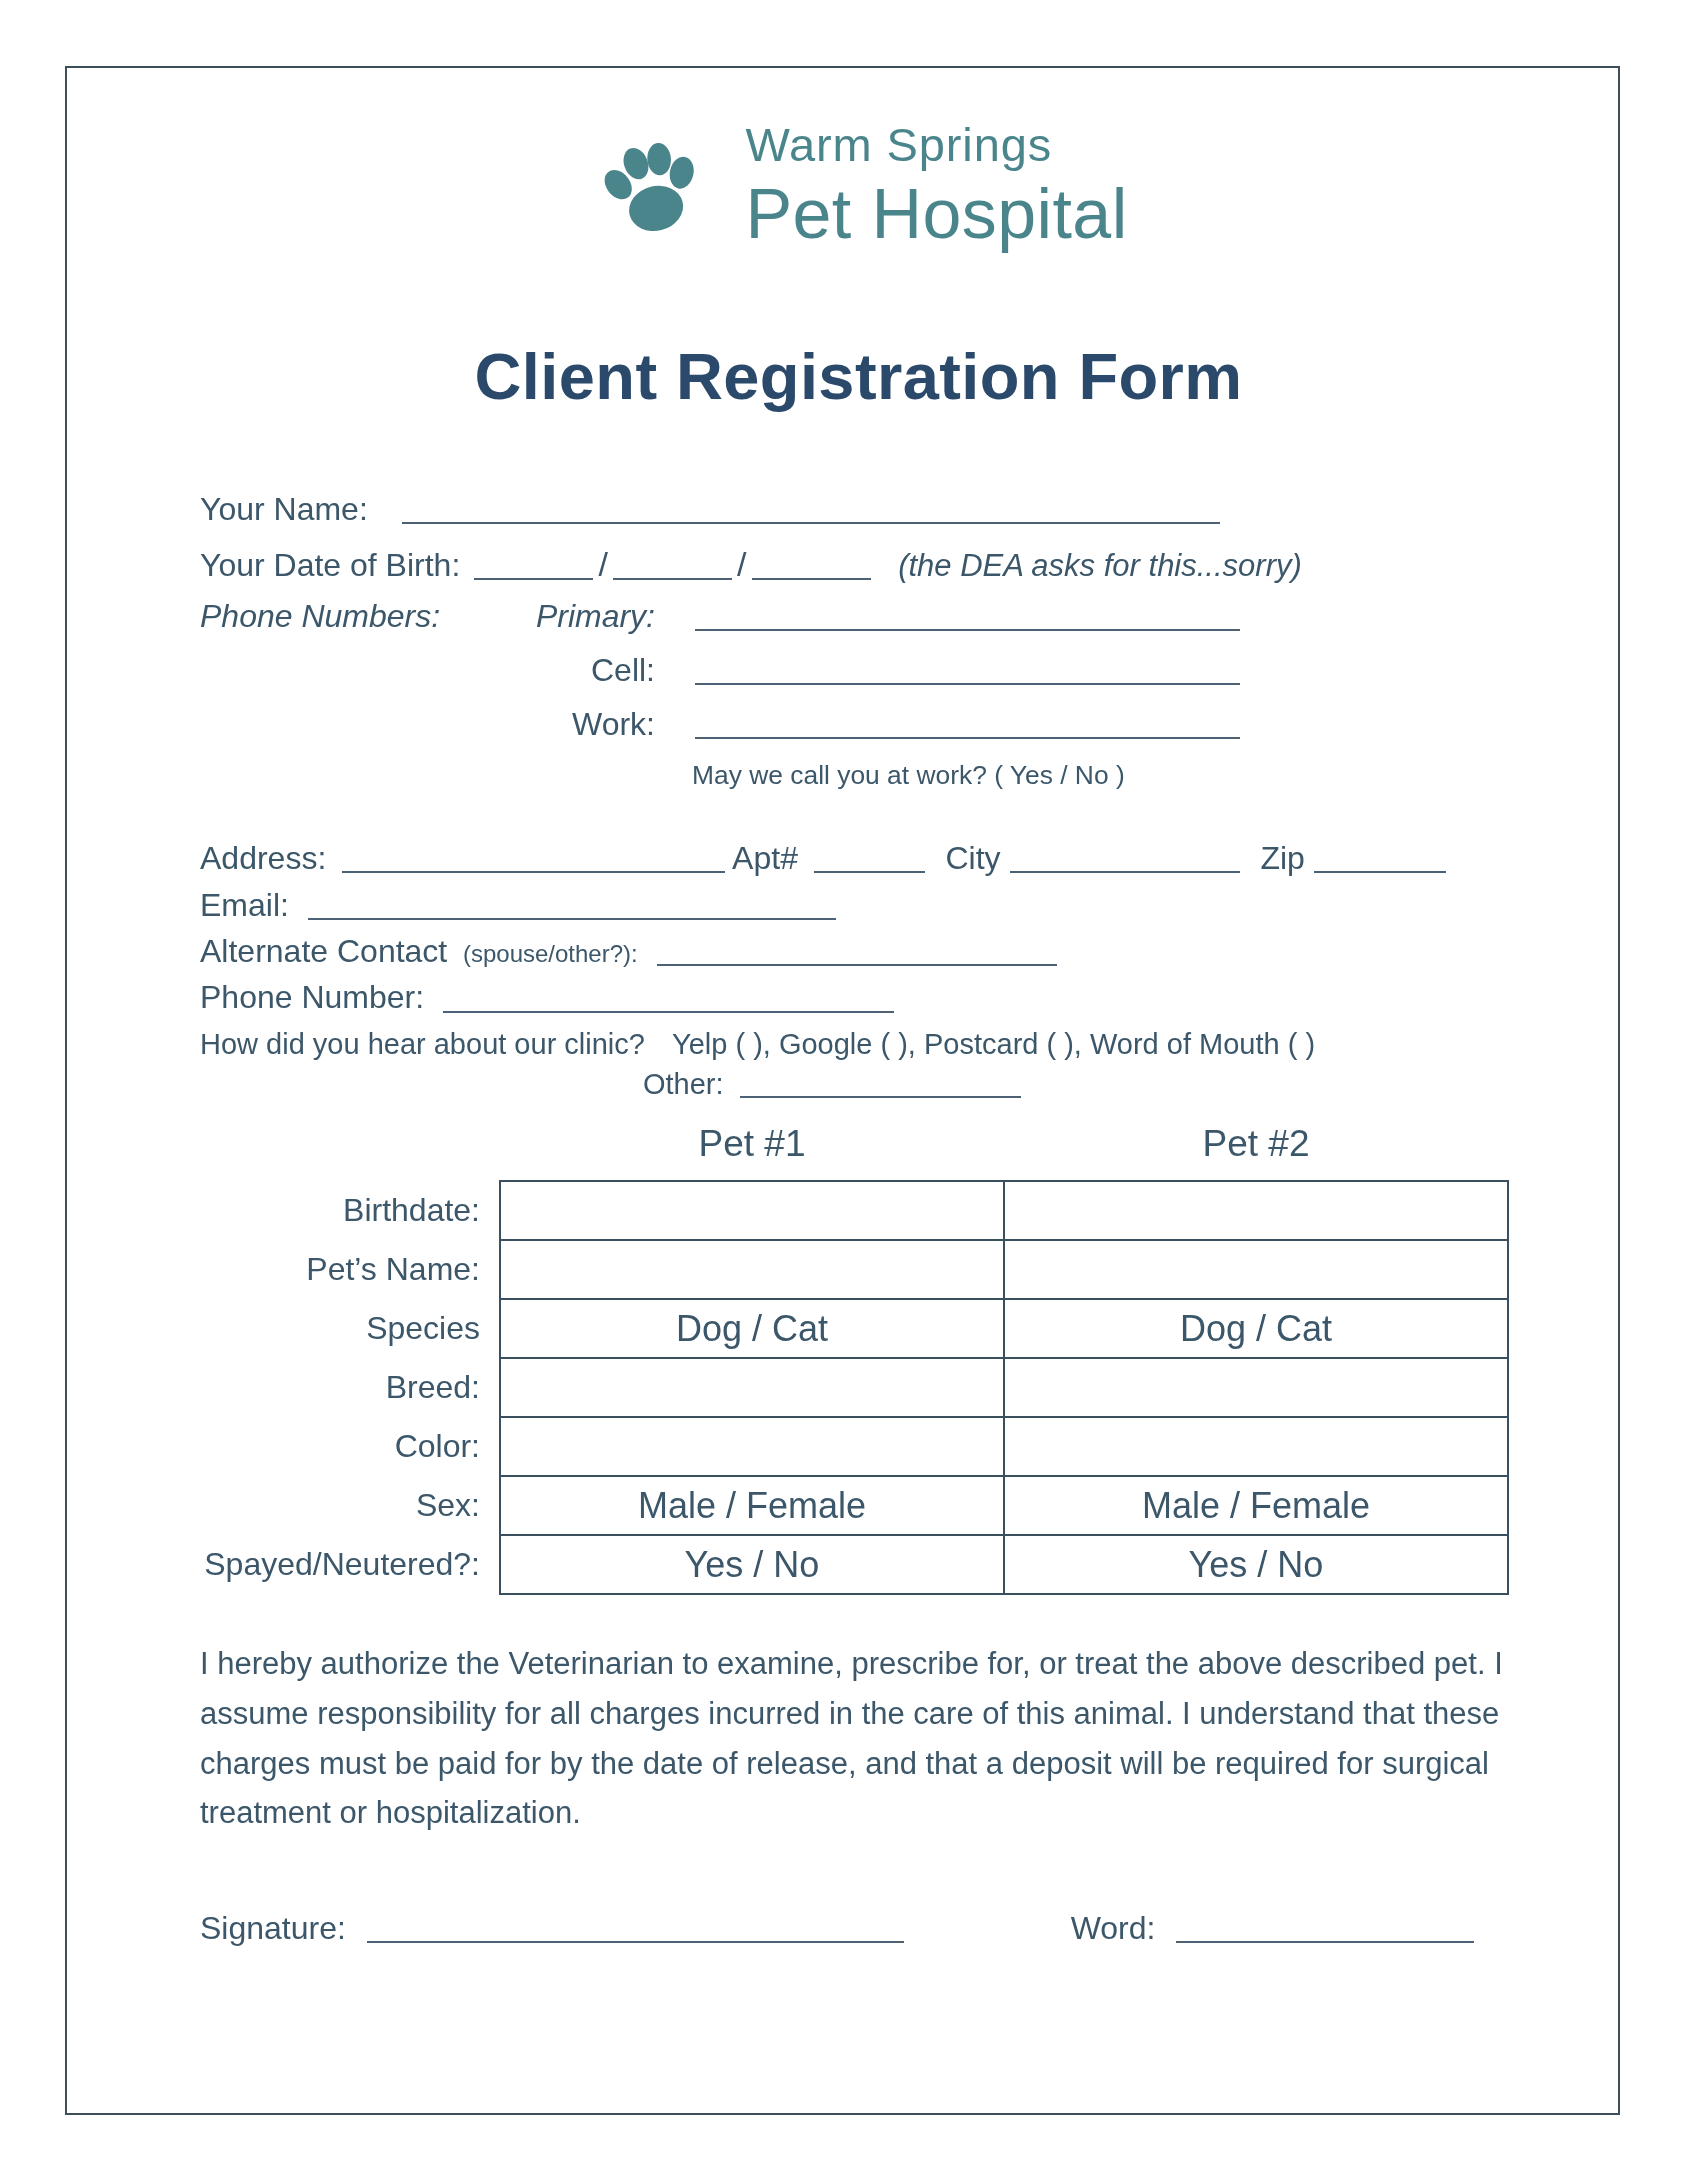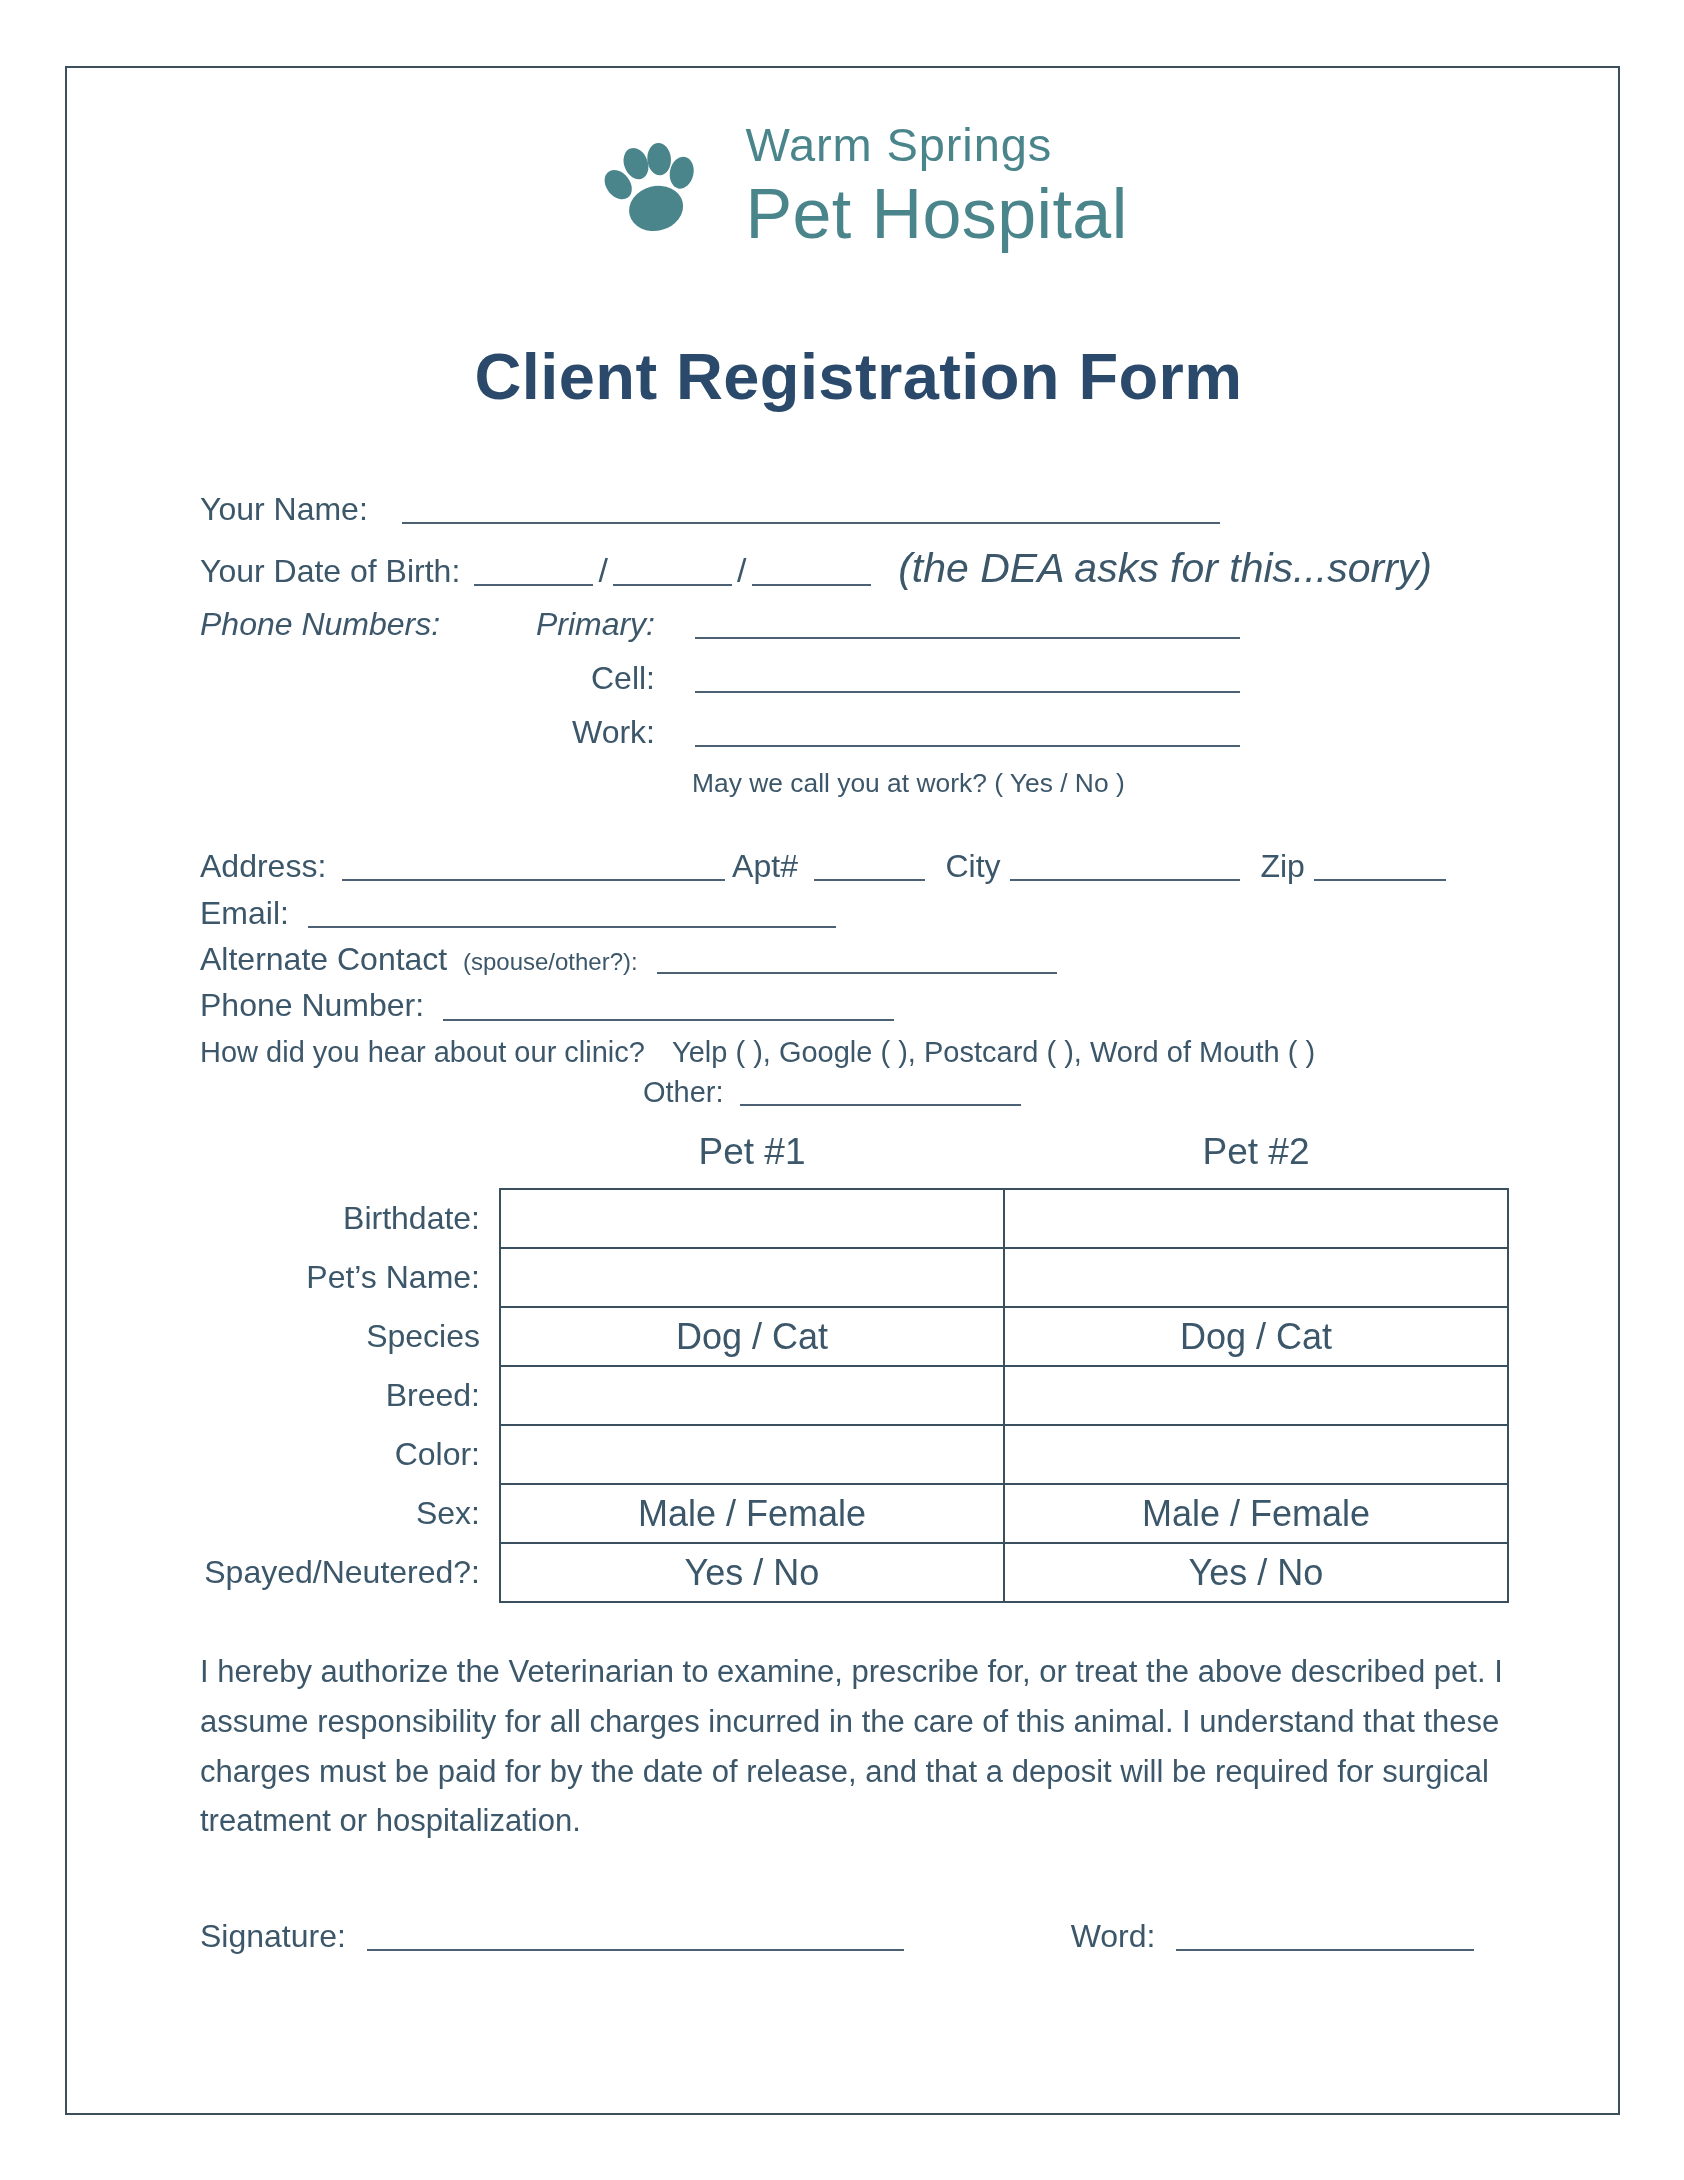--- a/index.html
+++ b/index.html
@@ -30,21 +30,21 @@
   .wline {
     display: inline-block;
     border-bottom: 2.6px solid #4c6173;
     height: 25.6px; vertical-align: -4.3px;
   }
   .name-line { width: 818px; margin-left: 25.6px; }
   .dob-row { margin-bottom: 14.5px; }
   .dob-line { width: 119px; margin-left: 5.1px; margin-right: 5.1px; }
   .dob-row .dob-line:first-of-type { margin-left: 22px; }
   .slash { font-size: 34px; }
-  .note-italic { font-style: italic; font-size: 41px; margin-left: 13.6px; }
+  .note-italic { font-style: italic; font-size: 31px; margin-left: 13.6px; }
 
   .phone-left { display: inline-flex; width: 455px; justify-content: space-between; font-style: italic; }
   .phone-sub { display: inline-block; width: 455px; text-align: right; }
   .phone-line { width: 545px; margin-left: 31px; }
   .work-note { font-size: 26.4px; margin: 3.4px 0 0 492px; }
 
   .first-addr { margin-top: 49px; }
   .addr-row { margin-bottom: 9.4px; }
   .gap-left { margin-left: 12px; }
   .gap-sm { margin-left: 6.8px; }

